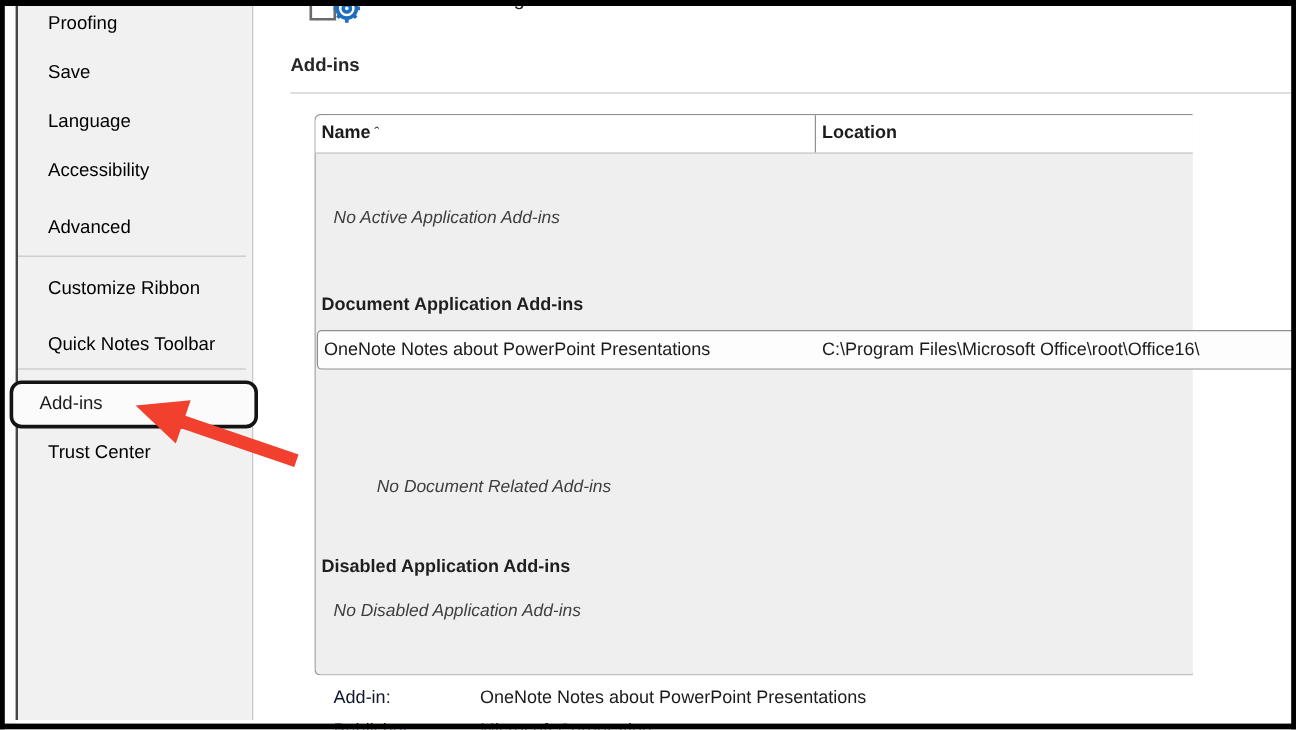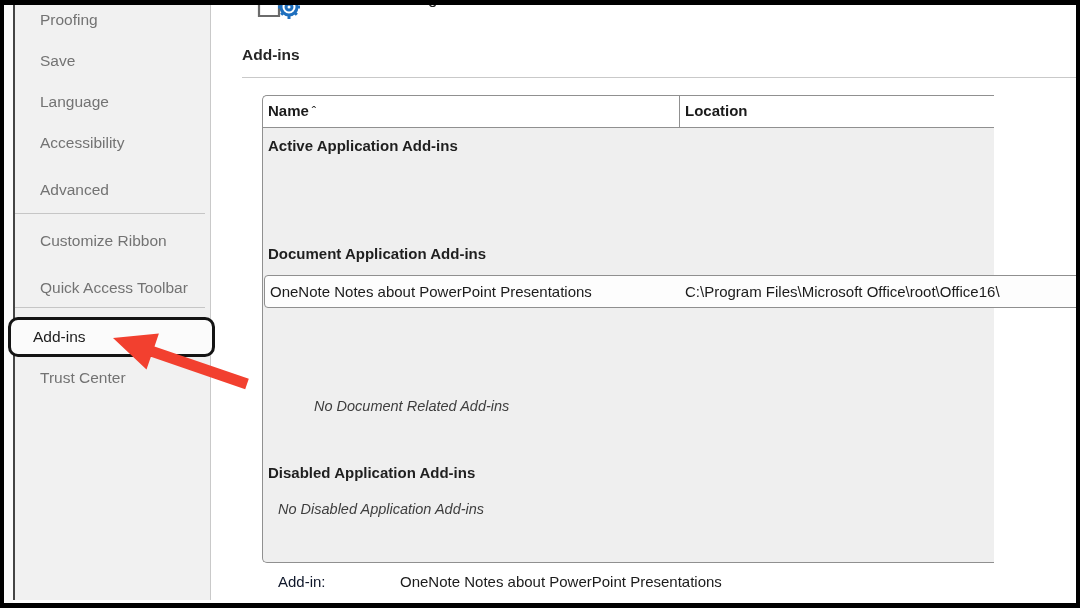--- a/index.html
+++ b/index.html
@@ -13,21 +13,21 @@
   .frame.bottom { left:0; top:603px; width:1080px; height:5px; }
   .frame.left { left:0; top:0; width:4px; height:608px; }
   .frame.right { left:1076px; top:0; width:4px; height:608px; }
 
   
   .dialog-edge { position:absolute; left:13px; top:5px; width:2px; height:595px; background:#454545; z-index:1; }
   .dialog-sliver { position:absolute; left:4px; top:5px; width:9px; height:598px; background:#fbfbfb; }
 
   
   .sidebar { position:absolute; left:15px; top:5px; width:196px; height:595px; background:#f1f1f1; border-right:1px solid #c9c9c9; z-index:1; }
-  .side-item { position:absolute; left:25px; font-size:15.5px; color:#737373; white-space:nowrap; cursor:default; }
+  .side-item { position:absolute; left:25px; font-size:15.5px; color:#000000; white-space:nowrap; cursor:default; }
   .side-sep { position:absolute; left:0px; width:190px; height:1px; background:#c6c6c6; }
   .selected-box { position:absolute; left:-7px; top:312px; width:207px; height:40px; background:#fbfbfb;
                   border:3px solid #141414; border-radius:10px; display:flex; align-items:center; padding-left:22px;
                   font-size:15.5px; color:#1c1c1c; z-index:3; }
 
   
   .main { position:absolute; left:211px; top:5px; width:865px; height:598px; background:#fff; }
 
   .top-icon-clip { position:absolute; left:42px; top:-5px; width:52px; height:19px; overflow:hidden; }
   .top-icon-clip svg { position:absolute; left:0; top:-20px; }
@@ -73,21 +73,21 @@
   <div class="dialog-edge"></div>
 
   <div class="sidebar">
     <div class="side-item" style="top:6px;">Proofing</div>
     <div class="side-item" style="top:47px;">Save</div>
     <div class="side-item" style="top:88px;">Language</div>
     <div class="side-item" style="top:129px;">Accessibility</div>
     <div class="side-item" style="top:176px;">Advanced</div>
     <div class="side-sep" style="top:208px;"></div>
     <div class="side-item" style="top:227px;">Customize Ribbon</div>
-    <div class="side-item" style="top:274px;">Quick Access Toolbar</div>
+    <div class="side-item" style="top:274px;">Quick Notes Toolbar</div>
     <div class="side-sep" style="top:302px;"></div>
     <div class="selected-box">
       <span>Add-ins</span>
     </div>
     <div class="side-item" style="top:364px;">Trust Center</div>
   </div>
 
   <div class="main">
 
     <div class="top-icon-clip">
@@ -120,21 +120,21 @@
 
     <div class="addins-table">
       <div class="tbl-header">
         <div class="col-name">
           <span>Name</span><span class="sort-caret">ˆ</span>
         </div>
         <div class="col-div"></div>
         <div class="col-loc">Location</div>
       </div>
 
-      <div class="grp-heading" style="top:41px;">Active Application Add-ins</div>
+      <div class="grp-empty" style="top:78px;">No Active Application Add-ins</div>
 
       <div class="grp-heading" style="top:149px;">Document Application Add-ins</div>
       <div class="addin-row">
         <div class="name">OneNote Notes about PowerPoint Presentations</div>
         <div class="loc">C:\Program Files\Microsoft Office\root\Office16\</div>
       </div>
 
       <div class="grp-empty" style="top:302px;margin-left:36px;">No Document Related Add-ins</div>
 
       <div class="grp-heading" style="top:368px;">Disabled Application Add-ins</div>

